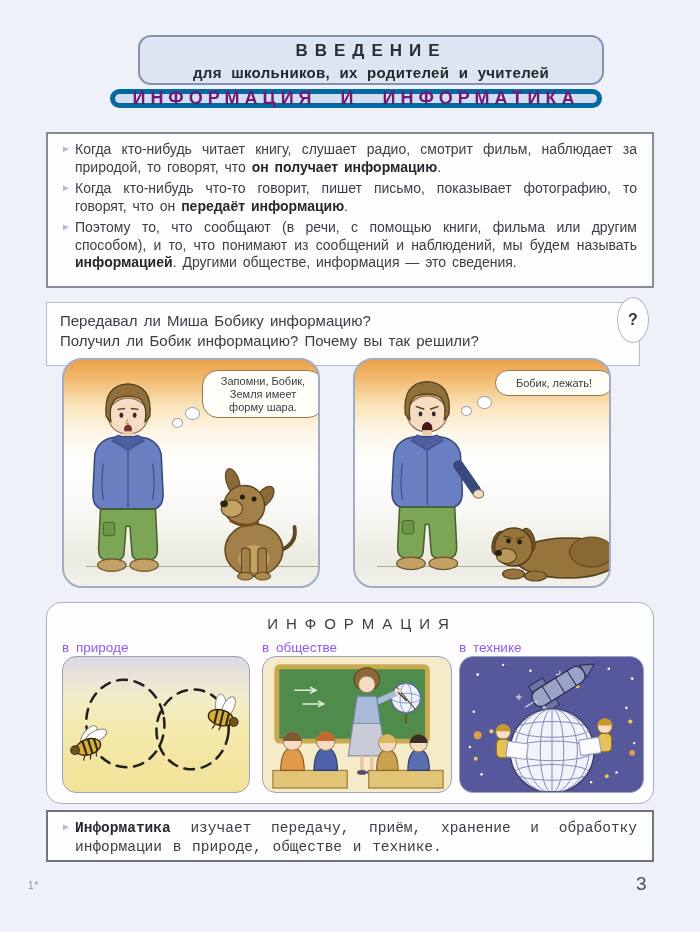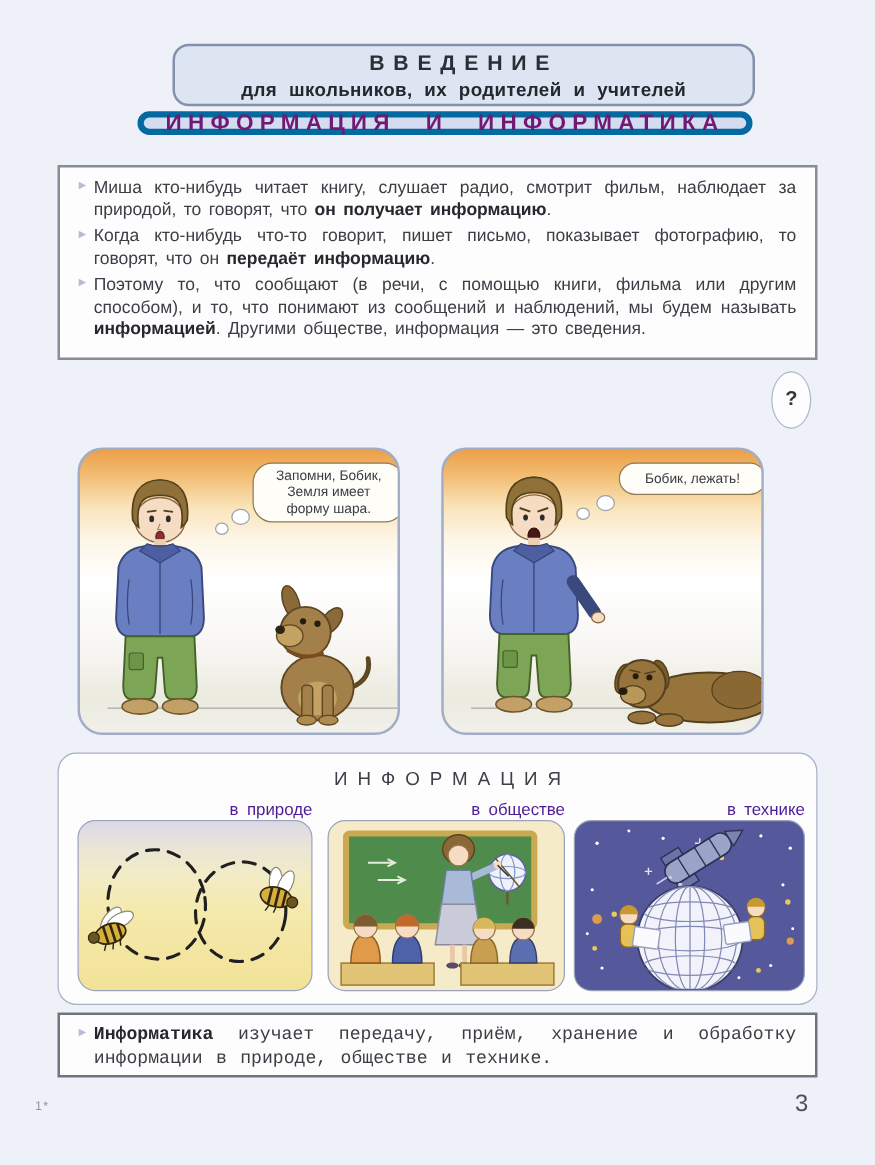--- a/index.html
+++ b/index.html
@@ -46,21 +46,21 @@
   .bubble.bl{left:138px;top:10px;width:122px;height:48px;}
   .bubble.br{left:140px;top:10px;width:118px;height:26px;border-radius:13px;padding-top:6px;}
   .tdot{position:absolute;background:#fff;border:1.3px solid #9aa0ad;border-radius:50%;}
   .ground-line{position:absolute;height:1px;background:#a7a7a0;}
   .ill{position:absolute;}
 
   
   .info-box{position:absolute;left:46px;top:602px;width:608px;height:202px;
     background:#fdfdfe;border:1.5px solid #a9b1c6;border-radius:15px;box-sizing:border-box;padding-left:24px;}
   .info-title{text-align:center;margin-top:12px;font-size:15px;letter-spacing:8px;color:#3d4048;}
-  .cat-label{position:absolute;top:37px;font-size:13.5px;color:#4c1d95;text-align:right;word-spacing:3px;}
+  .cat-label{position:absolute;top:37px;font-size:13.5px;color:#8b5cf6;text-align:left;word-spacing:3px;}
   .cat-panel{position:absolute;top:53px;height:137px;border:1.5px solid #9aa3ba;border-radius:14px;
     box-sizing:border-box;overflow:hidden;}
   #p-nature{left:15px;width:188px;
     background:linear-gradient(180deg,#dbd8e6 0%,#e9e4d8 14%,#f2ecc6 32%,#f5e9ab 55%,#f2e298 100%);}
   #p-society{left:215px;width:190px;background:#f6ebc8;}
   #p-tech{left:412px;width:185px;background:#55589b;}
   .lbl-nature{left:15px;width:188px;} .lbl-society{left:215px;width:190px;} .lbl-tech{left:412px;width:185px;}
   .cat-panel svg{position:absolute;left:0;top:0;}
 
   
@@ -81,32 +81,36 @@
     <div class="hdr-title">ВВЕДЕНИЕ</div>
     <div class="hdr-sub">для школьников, их родителей и учителей</div>
   </div>
   <div class="chapter-box">
     <span>ИНФОРМАЦИЯ И ИНФОРМАТИКА</span>
   </div>
 
   <div class="intro-box">
     <div class="bullet">
       <span class="mk">►</span>
-      <p><span>Миша кто-нибудь читает книгу, слушает радио, смотрит фильм, наблюдает за природой, то говорят, что </span><b>он получает информацию</b><span>.</span></p>
+      <p><span>Когда кто-нибудь читает книгу, слушает радио, смотрит фильм, наблюдает за природой, то говорят, что </span><b>он получает информацию</b><span>.</span></p>
     </div>
     <div class="bullet">
       <span class="mk">►</span>
       <p><span>Когда кто-нибудь что-то говорит, пишет письмо, показывает фотографию, то говорят, что он </span><b>передаёт информацию</b><span>.</span></p>
     </div>
     <div class="bullet">
       <span class="mk">►</span>
       <p><span>Поэтому то, что сообщают (в речи, с помощью книги, фильма или другим способом), и то, что понимают из сообщений и наблюдений, мы будем называть </span><b>информацией</b><span>. Другими обществе, информация — это сведения.</span></p>
     </div>
   </div>
 
+  <div class="q-box">
+    <div class="ql">Передавал ли Миша Бобику информацию?</div>
+    <div class="ql">Получил ли Бобик информацию? Почему вы так решили?</div>
+  </div>
   <div class="q-oval">
     <span>?</span>
   </div>
 
   <div class="comic cl">
     <div class="ground-line" style="left:22px;width:238px;top:206px;"></div>
     <svg class="ill" style="left:8px;top:6px;" width="112" height="216" viewBox="0 0 118 214">
       <ellipse cx="59" cy="46" rx="21" ry="19" fill="#f5dcc2" stroke="#8a6948" stroke-width="1.2"></ellipse>
       <path d="M36 46 Q33 13 59 12 Q85 13 82 46 Q80 50 77 52 Q80 32 70 27 Q59 23 48 27 Q38 32 41 52 Q38 50 36 46 Z" fill="#8e7038" stroke="#54401c" stroke-width="1.4"></path>
       <ellipse cx="52" cy="45" rx="2" ry="2.8" fill="#2c2c2c"></ellipse>

